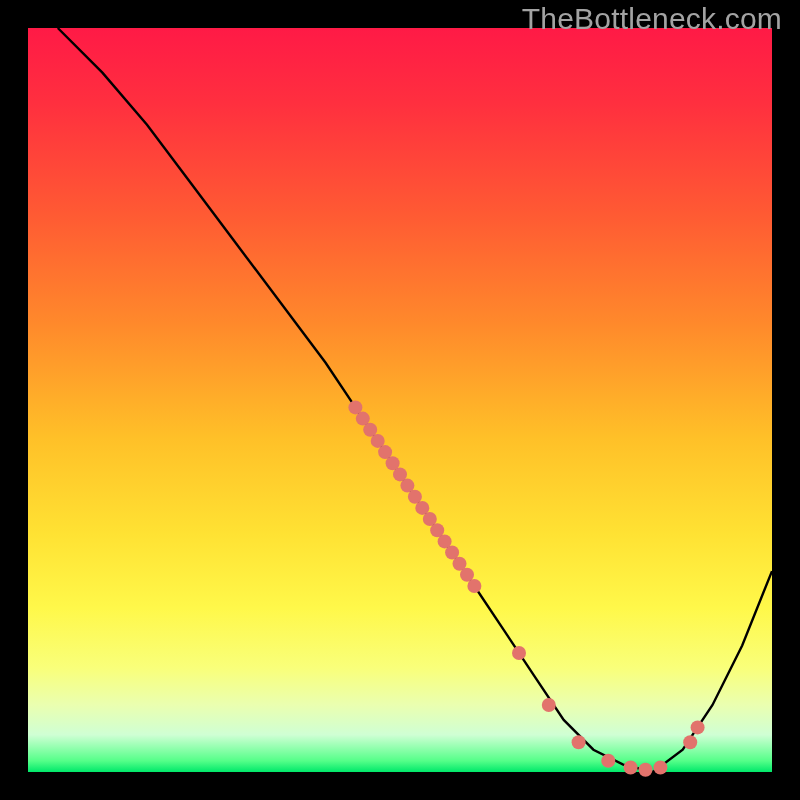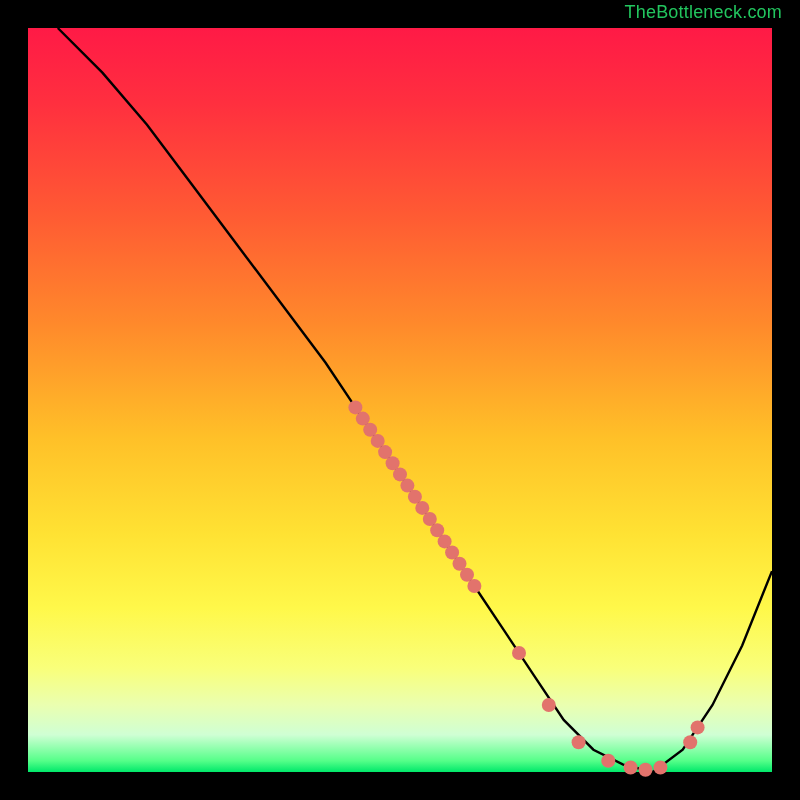--- a/index.html
+++ b/index.html
@@ -13,22 +13,22 @@
   }
   .frame {
     position: absolute;
     inset: 0;
     background: #000;
   }
   .watermark {
     position: absolute;
     top: 2px;
     right: 18px;
-    color: #22c55e;
-    font-size: 18px;
+    color: #a3a3a3;
+    font-size: 30px;
     font-weight: 400;
     letter-spacing: 0.2px;
     user-select: none;
   }
   svg {
     display: block;
   }
 </style>
 </head>
 <body>

